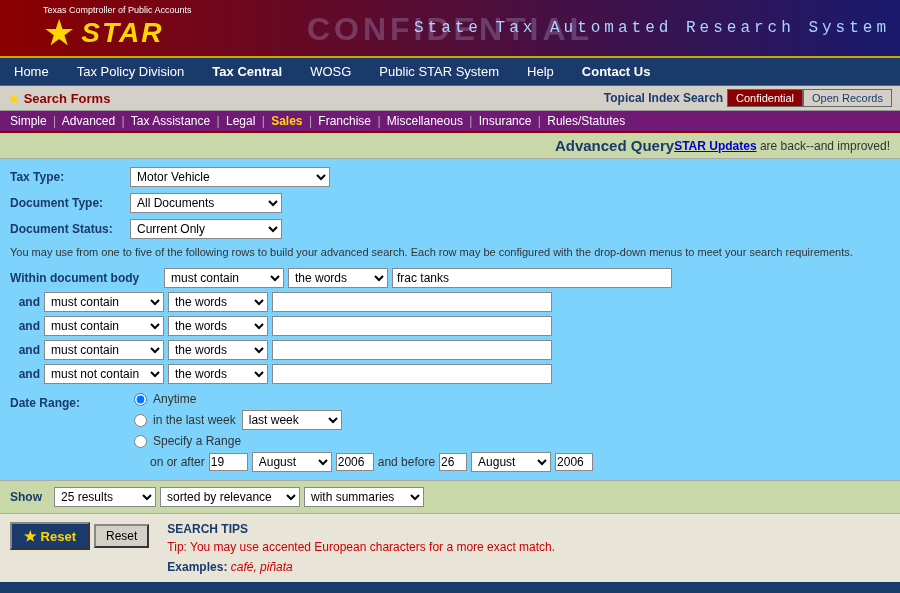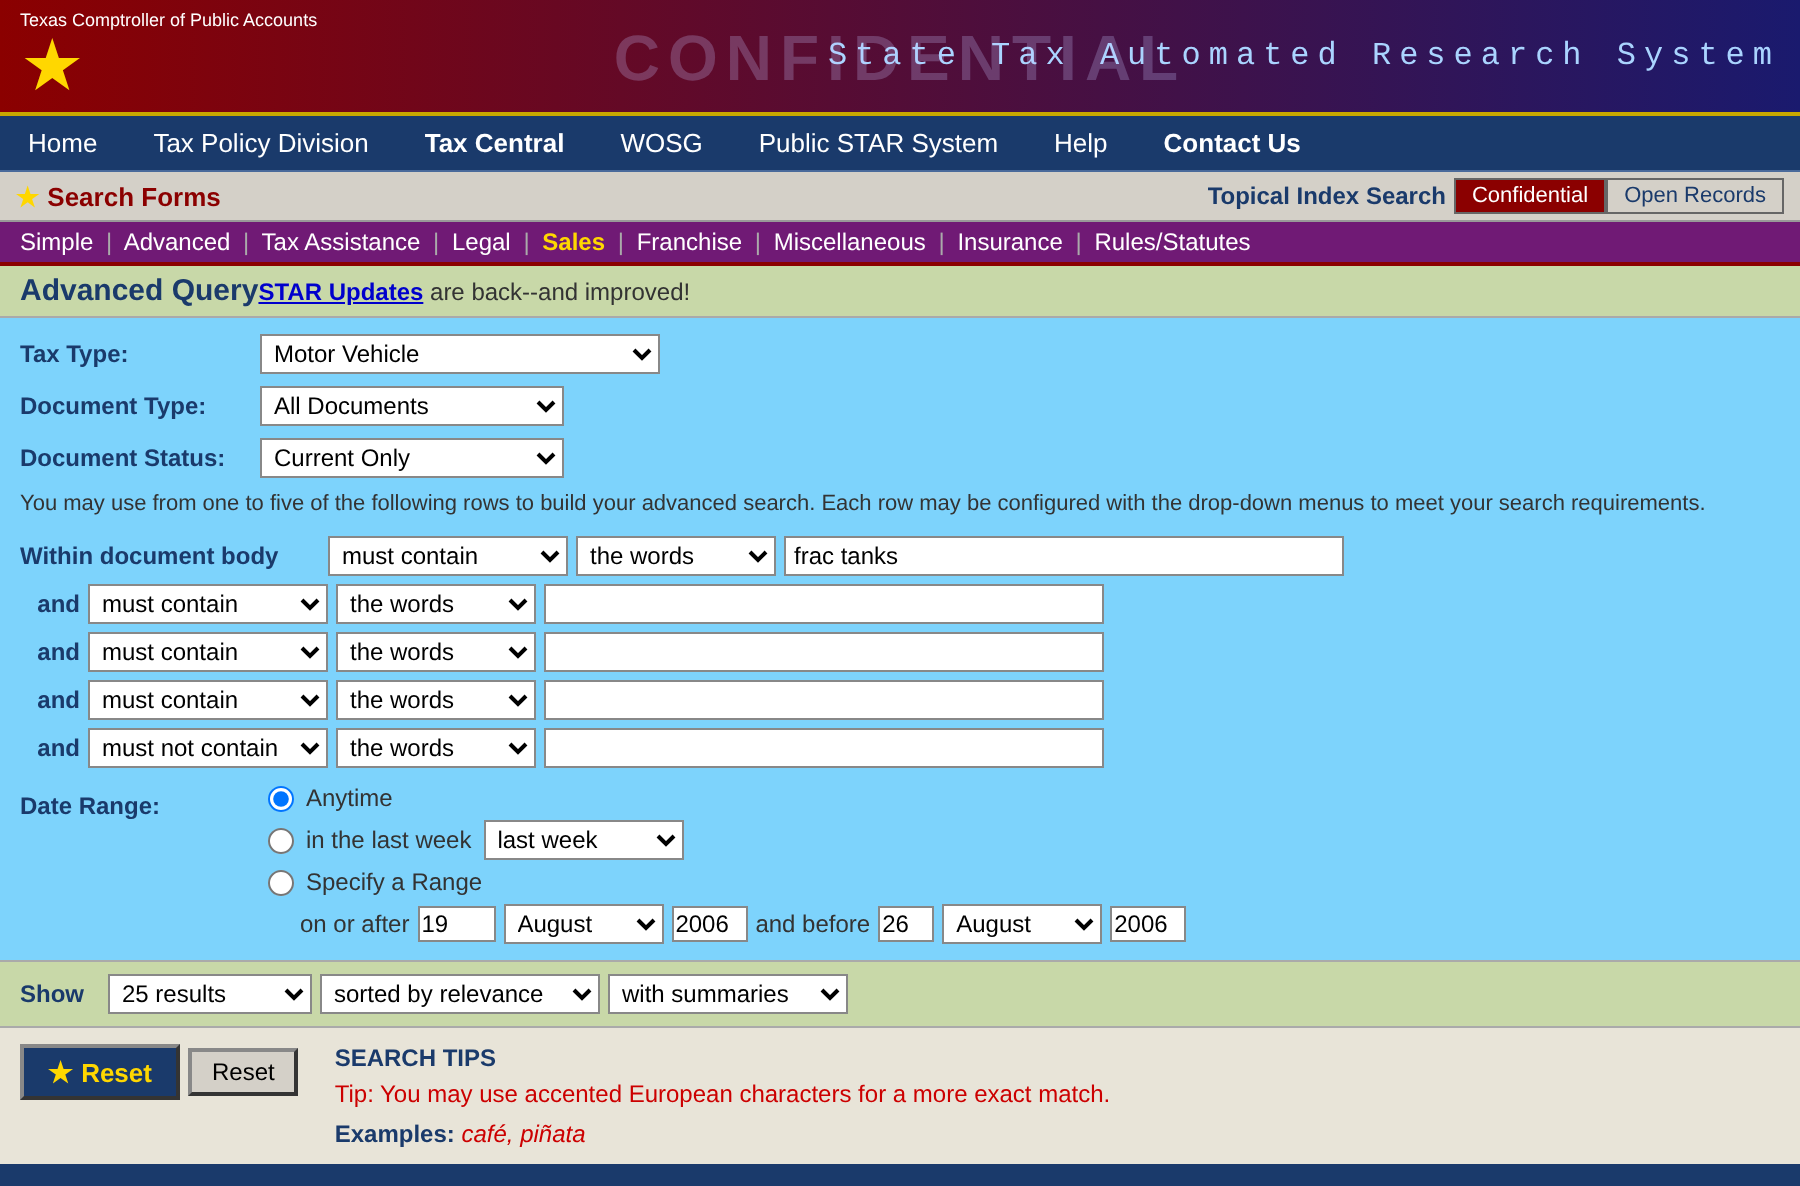--- a/index.html
+++ b/index.html
@@ -28,21 +28,21 @@
     .sub-nav { background: #701a75; padding: 3px 10px; border-bottom: 2px solid #8b0000; }
     .sub-nav-links { color: white; font-size: 12px; }
     .sub-nav-links a { color: white; text-decoration: none; }
     .sub-nav-links .sep { color: #aaa; margin: 0 3px; }
     .sub-nav-links .highlight { color: #ffd700; font-weight: bold; }
 
     
     .main { background: #e8e4d8; padding: 0; }
 
     
-    .aq-header { background: #c8d8a8; padding: 4px 10px; display: flex; justify-content: flex-start; align-items: center; border-bottom: 1px solid #aaa; }
+    .aq-header { background: #c8d8a8; padding: 4px 10px; display: flex; justify-content: flex-end; align-items: center; border-bottom: 1px solid #aaa; }
     .aq-title { color: #1a3a6b; font-size: 15px; font-weight: bold; }
     .updates-text { font-size: 12px; color: #333; }
     .updates-link { color: #0000cc; font-weight: bold; text-decoration: underline; cursor: pointer; }
 
     
     .form-area { padding: 8px 10px; background: #7dd3fc; }
     .form-row { display: flex; align-items: center; margin-bottom: 6px; }
     .form-label { color: #1a3a6b; font-weight: bold; font-size: 12px; min-width: 120px; }
     .form-select { font-size: 12px; padding: 1px 2px; border: 1px solid #888; background: white; }
     .form-select-wide { width: 200px; }
@@ -69,35 +69,36 @@
     .show-label { color: #1a3a6b; font-weight: bold; font-size: 12px; min-width: 40px; }
     .tips-label { color: #1a3a6b; font-weight: bold; font-size: 12px; margin-bottom: 4px; }
     .tips-text { font-size: 12px; color: #cc0000; margin-bottom: 6px; }
     .examples-label { color: #1a3a6b; font-weight: bold; font-size: 12px; }
     .examples-text { color: #cc0000; font-size: 12px; font-style: italic; }
     .search-btn { background: #1a3a6b; color: #ffd700; font-weight: bold; font-size: 13px; padding: 4px 12px; border: 2px outset #888; cursor: pointer; display: flex; align-items: center; gap: 4px; }
     .reset-btn { background: #d4d0c8; color: #000; font-size: 12px; padding: 3px 10px; border: 2px outset #888; cursor: pointer; }
 
     .star-small { color: #ffd700; font-size: 14px; }
 
-    .logo-block { display: flex; flex-direction: column; }
+    .logo-block { display: flex; flex-direction: column; margin-left: 33px; }
     .texas-text { color: white; font-size: 9px; }
 
     .header-right { flex: 1; display: flex; justify-content: flex-end; align-items: center; }
     .confidential-text { color: rgba(200,200,255,0.25); font-size: 32px; font-weight: bold; letter-spacing: 4px; font-family: Arial; }
   </style>
 </head>
 <body>
 
 <div style="position:relative; overflow:hidden;">
   <div class="header">
     <div class="logo-block">
       <div class="texas-text">Texas Comptroller of Public Accounts</div>
       <div style="display:flex; align-items:center; gap:6px;">
         <div class="star-icon">★</div>
+        <div class="star-text">STAR</div>
       </div>
     </div>
     <div class="header-right">
       <div style="position:absolute; left:0; right:0; top:0; bottom:0; display:flex; align-items:center; justify-content:center; pointer-events:none;">
         <div class="confidential-text">CONFIDENTIAL</div>
       </div>
       <div class="system-title">State   Tax   Automated   Research   System</div>
     </div>
   </div>
 </div>

